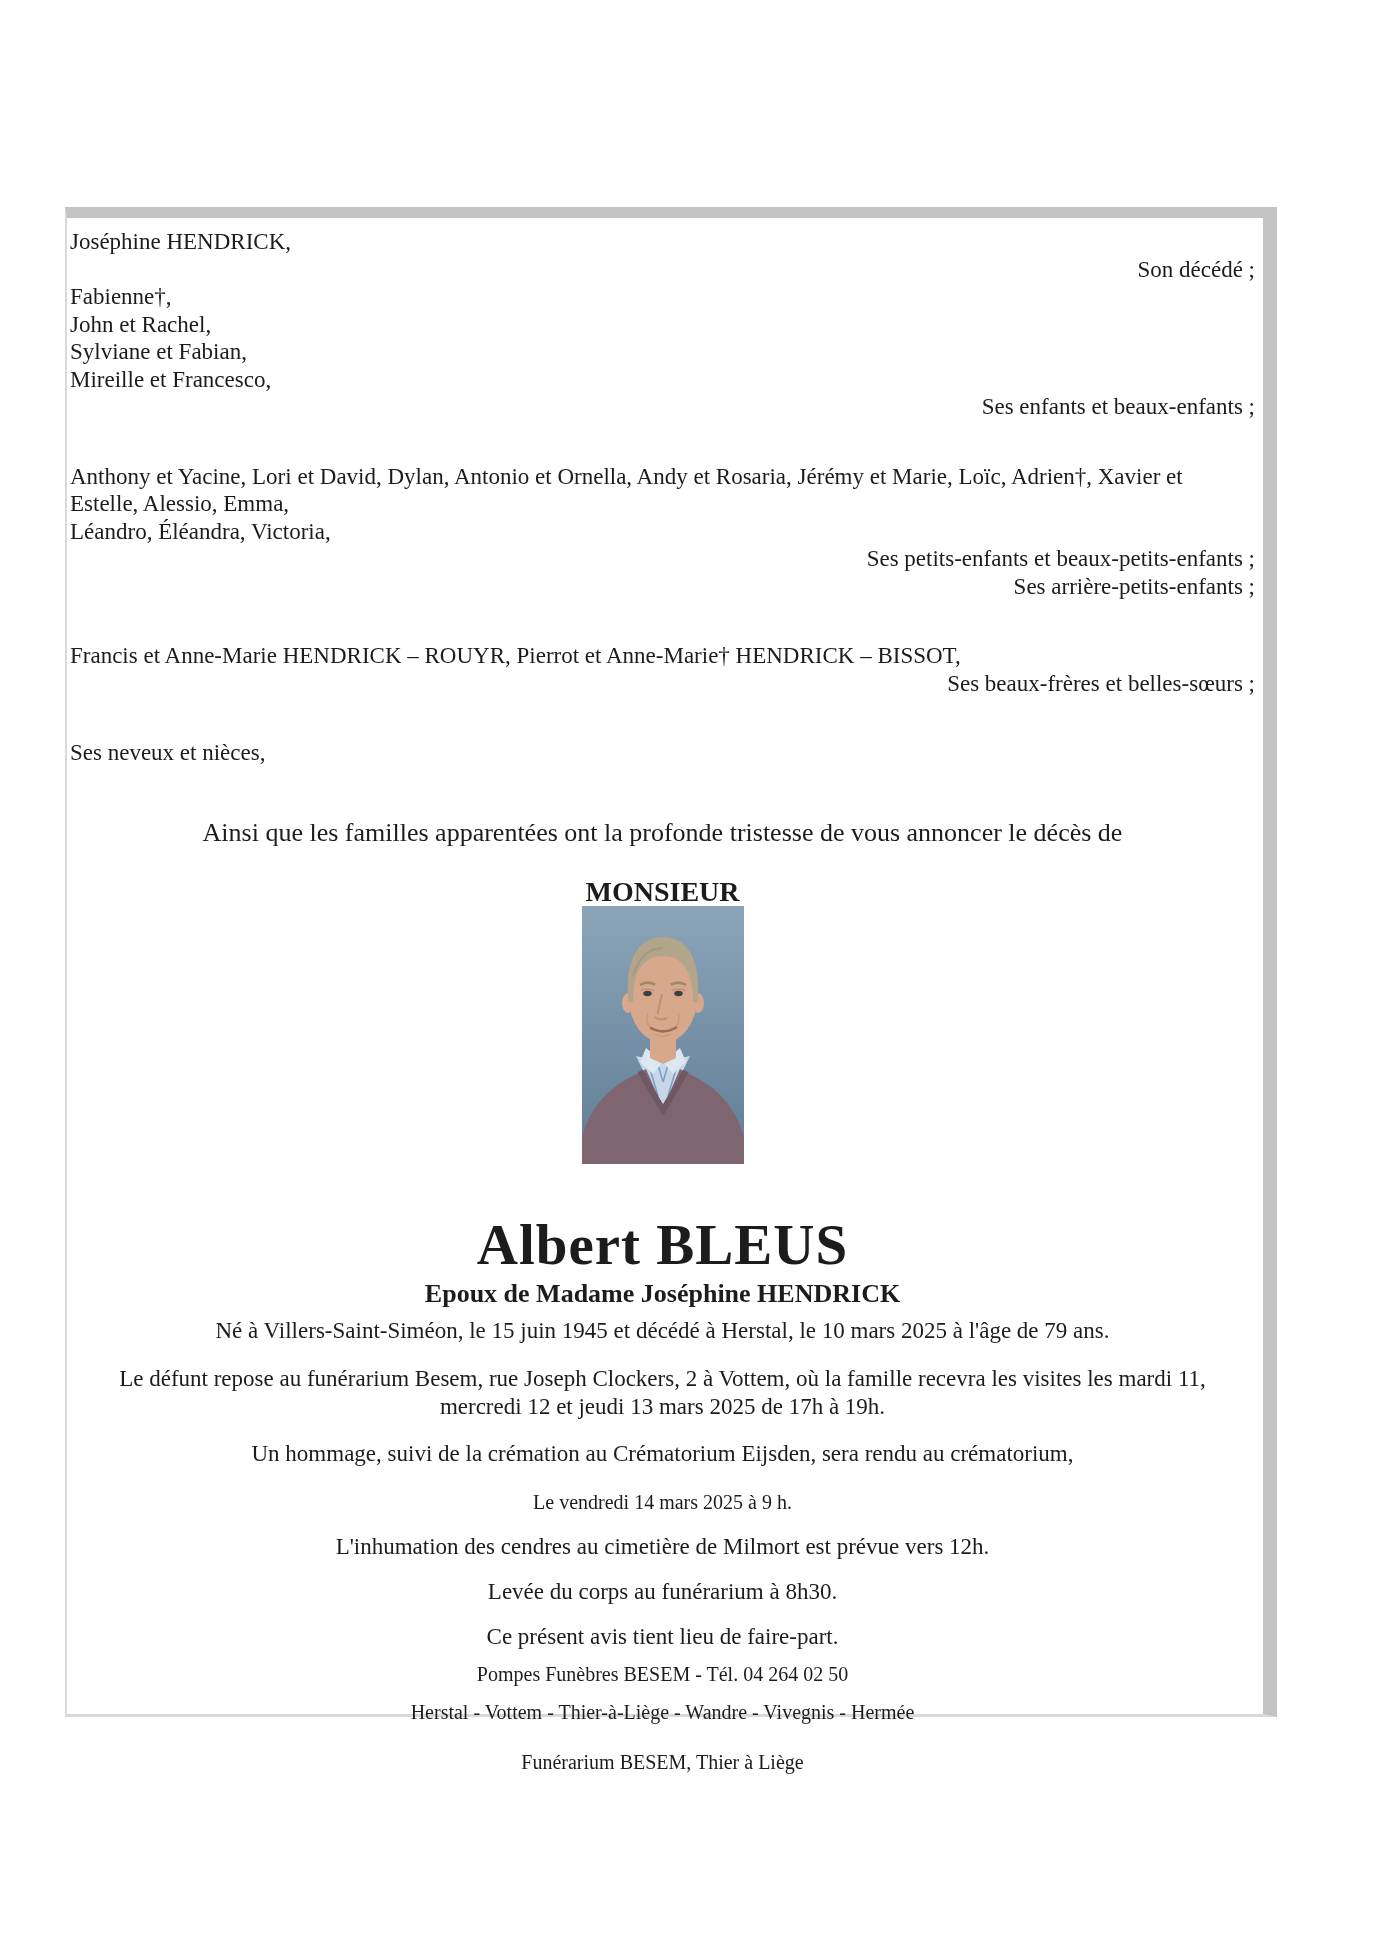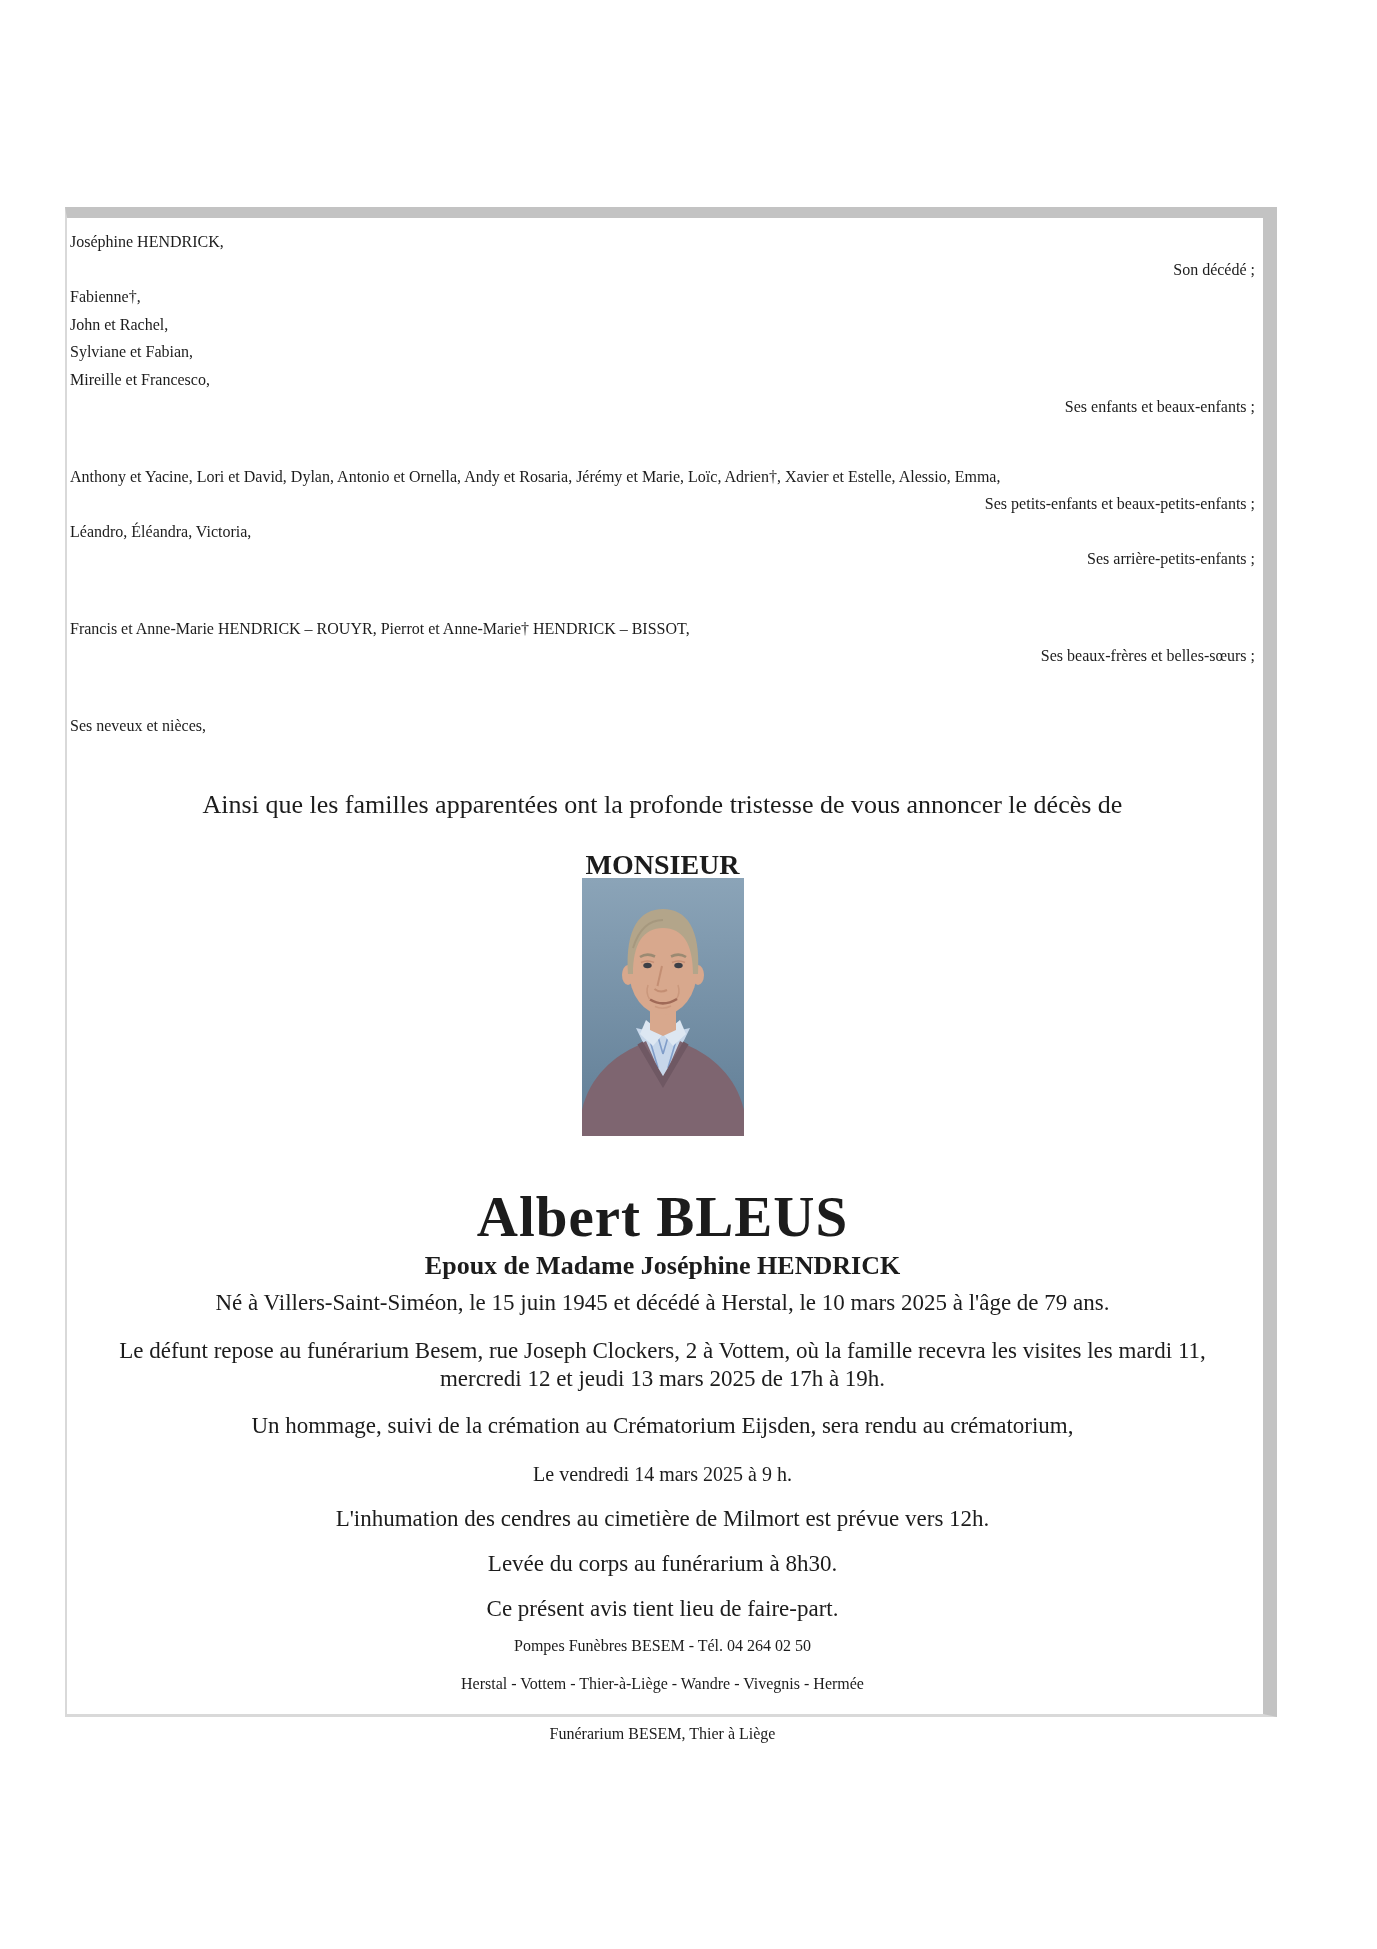--- a/index.html
+++ b/index.html
@@ -23,21 +23,21 @@
     background: #ffffff;
     border-top: 11px solid #c3c3c3;
     border-right: 14px solid #c3c3c3;
     border-left: 2px solid #d9d9d9;
     border-bottom: 3px solid #d9d9d9;
     padding: 10px 8px 0 3px;
     box-sizing: content-box;
     overflow: visible;
   }
   .fam-line {
-    font-size: 16px;
+    font-size: 23px;
     line-height: 27.5px;
     white-space: normal;
   }
   .align-left  { text-align: left; }
   .align-right { text-align: right; }
   .gap-before  { margin-top: 42px; }
 
   .center-col { text-align: center; }
 
   .intro {
@@ -79,21 +79,21 @@
   .hommage    { margin-top: 19px; text-align: center; }
   .date-line  {
     margin-top: 15px;
     font-size: 20px;
     line-height: 38px;
   }
   .inhumation { margin-top: 12px; }
   .levee      { margin-top: 17px; }
   .avis       { margin-top: 17px; }
   .footer-line {
-    font-size: 16px;
+    font-size: 20px;
     line-height: 24px;
   }
   .footer-1 { margin-top: 11px; }
   .footer-2 { margin-top: 14px; }
   .footer-3 { margin-top: 26px; }
 </style>
 </head>
 <body>
 
 <div class="sheet">
@@ -101,22 +101,22 @@
   <div>
 
   <div class="fam-line align-left">Joséphine HENDRICK,</div>
       <div class="fam-line align-right">Son décédé ;</div>
       <div class="fam-line align-left">Fabienne†,</div>
       <div class="fam-line align-left">John et Rachel,</div>
       <div class="fam-line align-left">Sylviane et Fabian,</div>
       <div class="fam-line align-left">Mireille et Francesco,</div>
       <div class="fam-line align-right">Ses enfants et beaux-enfants ;</div>
       <div class="fam-line align-left gap-before">Anthony et Yacine, Lori et David, Dylan, Antonio et Ornella, Andy et Rosaria, Jérémy et Marie, Loïc, Adrien†, Xavier et Estelle, Alessio, Emma,</div>
+      <div class="fam-line align-left">Léandro, Éléandra, Victoria,</div>
       <div class="fam-line align-right">Ses petits-enfants et beaux-petits-enfants ;</div>
-      <div class="fam-line align-left">Léandro, Éléandra, Victoria,</div>
       <div class="fam-line align-right">Ses arrière-petits-enfants ;</div>
       <div class="fam-line align-left gap-before">Francis et Anne-Marie HENDRICK – ROUYR, Pierrot et Anne-Marie† HENDRICK – BISSOT,</div>
       <div class="fam-line align-right">Ses beaux-frères et belles-sœurs ;</div>
       <div class="fam-line align-left gap-before">Ses neveux et nièces,</div>
     </div>
 
   <div class="center-col">
 
     <div class="intro">Ainsi que les familles apparentées ont la profonde tristesse de vous annoncer le décès de</div>
 

